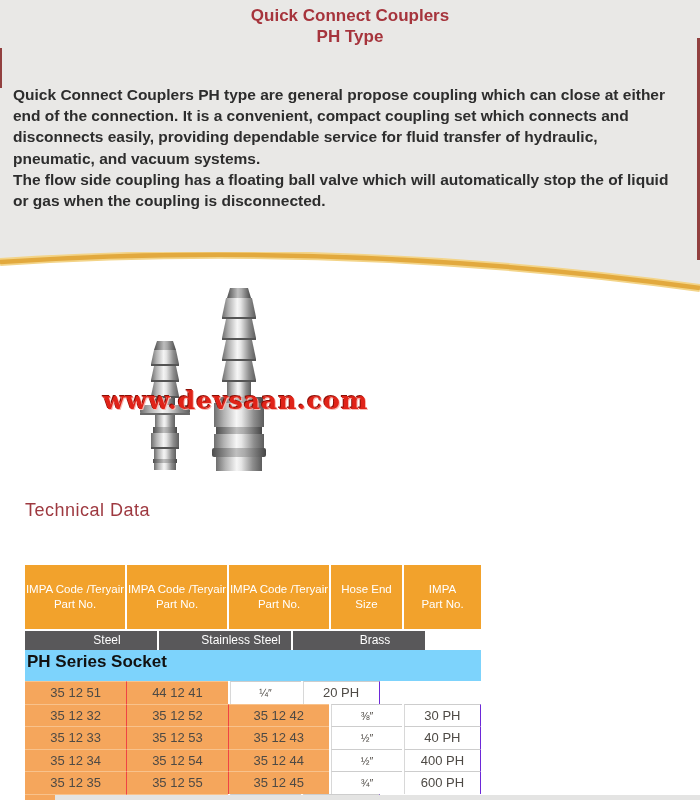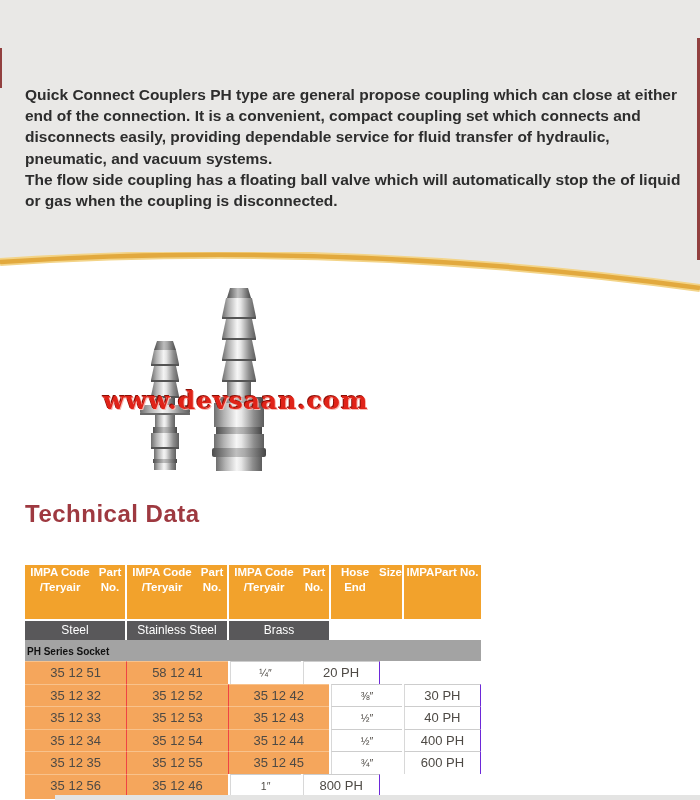--- a/index.html
+++ b/index.html
@@ -5,47 +5,47 @@
   html,body{margin:0;padding:0;}
   body{font-family:"Liberation Sans",sans-serif;background:#fff;}
   .page{position:relative;width:700px;height:800px;background:#ffffff;overflow:hidden;}
 
   
   .top-section{position:absolute;left:0;top:0;width:700px;height:252px;background:#E9E8E6;}
   .curve-svg{position:absolute;left:0;top:252px;width:700px;height:46px;display:block;}
 
   .title-block{position:absolute;left:0;top:5px;width:700px;text-align:center;
                color:#A6343C;font-weight:bold;font-size:17px;line-height:21px;}
-  .description{position:absolute;left:25px;top:84px;width:668px;
+  .description{position:absolute;left:13px;top:84px;width:668px;
                color:#2d2d2d;font-weight:bold;font-size:15.5px;line-height:21.2px;}
   .description p{margin:0;}
 
   .edge-line{position:absolute;background:#92403F;}
   .edge-left{left:0;top:48px;width:2px;height:40px;}
   .edge-right{right:0;top:38px;width:3px;height:222px;}
 
   
   .coupler-small{position:absolute;left:138px;top:340px;}
   .coupler-large{position:absolute;left:205px;top:287px;}
   .watermark{position:absolute;left:103px;top:386px;width:300px;
              font-family:"DejaVu Serif",serif;font-weight:bold;font-size:25px;
              color:#E02318;letter-spacing:1px;text-shadow:1px 1px 0 #f9b9b2, -1px -1px 0 #8d0f06;}
 
   
-  .tech-heading{position:absolute;left:25px;top:500px;font-size:24px;color:#9E3940;
-                font-weight:bold;letter-spacing:0.5px;}
+  .tech-heading{position:absolute;left:25px;top:500px;font-size:18px;color:#9E3940;
+                font-weight:normal;letter-spacing:0.5px;}
 
   .table{position:absolute;left:25px;top:565px;width:456px;font-size:12.5px;}
   .t-row{display:flex;}
-  .hdr-cell{background:#F2A22C;color:#ffffff;text-align:center;height:54px;
-            display:flex;flex-direction:row;justify-content:center;line-height:15px;font-size:11.5px;font-weight:bold;}
+  .hdr-cell{background:#F2A22C;color:#ffffff;text-align:center;height:64px;
+            display:flex;flex-direction:column;justify-content:center;line-height:15px;font-size:11.5px;}
   .gap{margin-right:2px;}
   .w100{width:100px;} .w71{width:71px;} .w77{width:77px;}
-  .sub-cell{background:#59585A;color:#ffffff;text-align:center;height:19px;line-height:19px;font-size:12px;margin-top:2px;}
-  .group-row{height:21px;line-height:24px;font-weight:bold;color:#111111;font-size:10px;background:#a3a3a3;padding-left:2px;}
+  .sub-cell{background:#59585A;color:#ffffff;text-align:center;height:19px;line-height:19px;font-size:12px;margin-top:2px;padding-left:32px;}
+  .group-row{height:31px;line-height:24px;font-weight:bold;color:#111111;font-size:17px;background:#7dd3fc;padding-left:2px;}
   .data-row{display:flex;height:22.5px;}
   .oc{width:101.3px;background:#F5A65C;color:#4E4A45;text-align:center;line-height:22.5px;font-size:13px;
       border-top:1px solid #F8C28C;box-sizing:border-box;}
   .oc + .oc{border-left:1px solid #ef4444;}
   .data-row:first-of-type .oc{border-top:none;}
   .wc{background:#ffffff;color:#4E4A45;text-align:center;line-height:22.5px;box-sizing:border-box;
       border-top:1px solid #CDCDCD;}
   .wc.col4{width:71px;margin-left:2px;border-left:1px solid #D8D8D8;font-size:10.5px;}
   .wc.col5{width:77px;margin-left:2px;border-left:1px solid #D8D8D8;border-right:1px solid #6d28d9;font-size:13px;}
   .t-bottom{display:flex;height:3px;}
@@ -63,20 +63,24 @@
 
   <svg class="curve-svg" viewBox="0 0 700 46" preserveAspectRatio="none">
     <path d="M0,10 C180,-2 420,-2 700,36 L700,0 L0,0 Z" fill="#E9E8E6"></path>
     <path d="M0,10 C180,-2 420,-2 700,36" fill="none" stroke="#F3D488" stroke-width="8"></path>
     <path d="M0,10 C180,-2 420,-2 700,36" fill="none" stroke="#E2A93E" stroke-width="4.5"></path>
   </svg>
 
   <div class="edge-line edge-left"></div>
   <div class="edge-line edge-right"></div>
 
+  <div class="title-block">
+    <div>Quick Connect Couplers</div>
+    <div>PH Type</div>
+  </div>
 
   <div class="description">
     <p>Quick Connect Couplers PH type are general propose coupling which can close at either end of the connection. It is a convenient, compact coupling set which connects and disconnects easily, providing dependable service for fluid transfer of hydraulic, pneumatic, and vacuum systems.</p>
     <p>The flow side coupling has a floating ball valve which will automatically stop the of liquid or gas when the coupling is disconnected.</p>
   </div>
 
   <svg class="coupler-small" width="54" height="131" viewBox="0 0 54 131">
     <defs>
       <linearGradient id="ms" x1="0" y1="0" x2="1" y2="0">
         <stop offset="0" stop-color="#6e6e6e"></stop>
@@ -179,21 +183,21 @@
     <div class="t-row">
       <div class="sub-cell w100 gap">Steel</div>
       <div class="sub-cell w100 gap">Stainless Steel</div>
       <div class="sub-cell w100">Brass</div>
     </div>
 
     <div class="group-row">PH Series Socket</div>
 
     <div class="data-row">
       <div class="oc">35 12 51</div>
-      <div class="oc">58 12 41</div>
+      <div class="oc">44 12 41</div>
       <div class="wc col4">¼″</div>
       <div class="wc col5">20 PH</div>
     </div>
     <div class="data-row">
       <div class="oc">35 12 32</div>
       <div class="oc">35 12 52</div>
       <div class="oc">35 12 42</div>
       <div class="wc col4">⅜″</div>
       <div class="wc col5">30 PH</div>
     </div>

